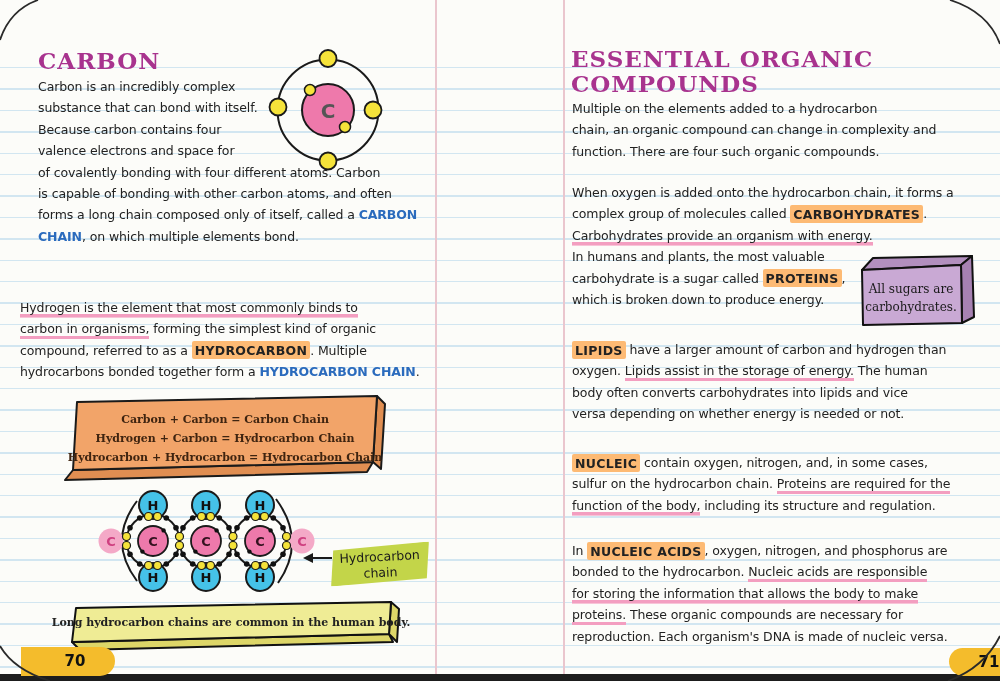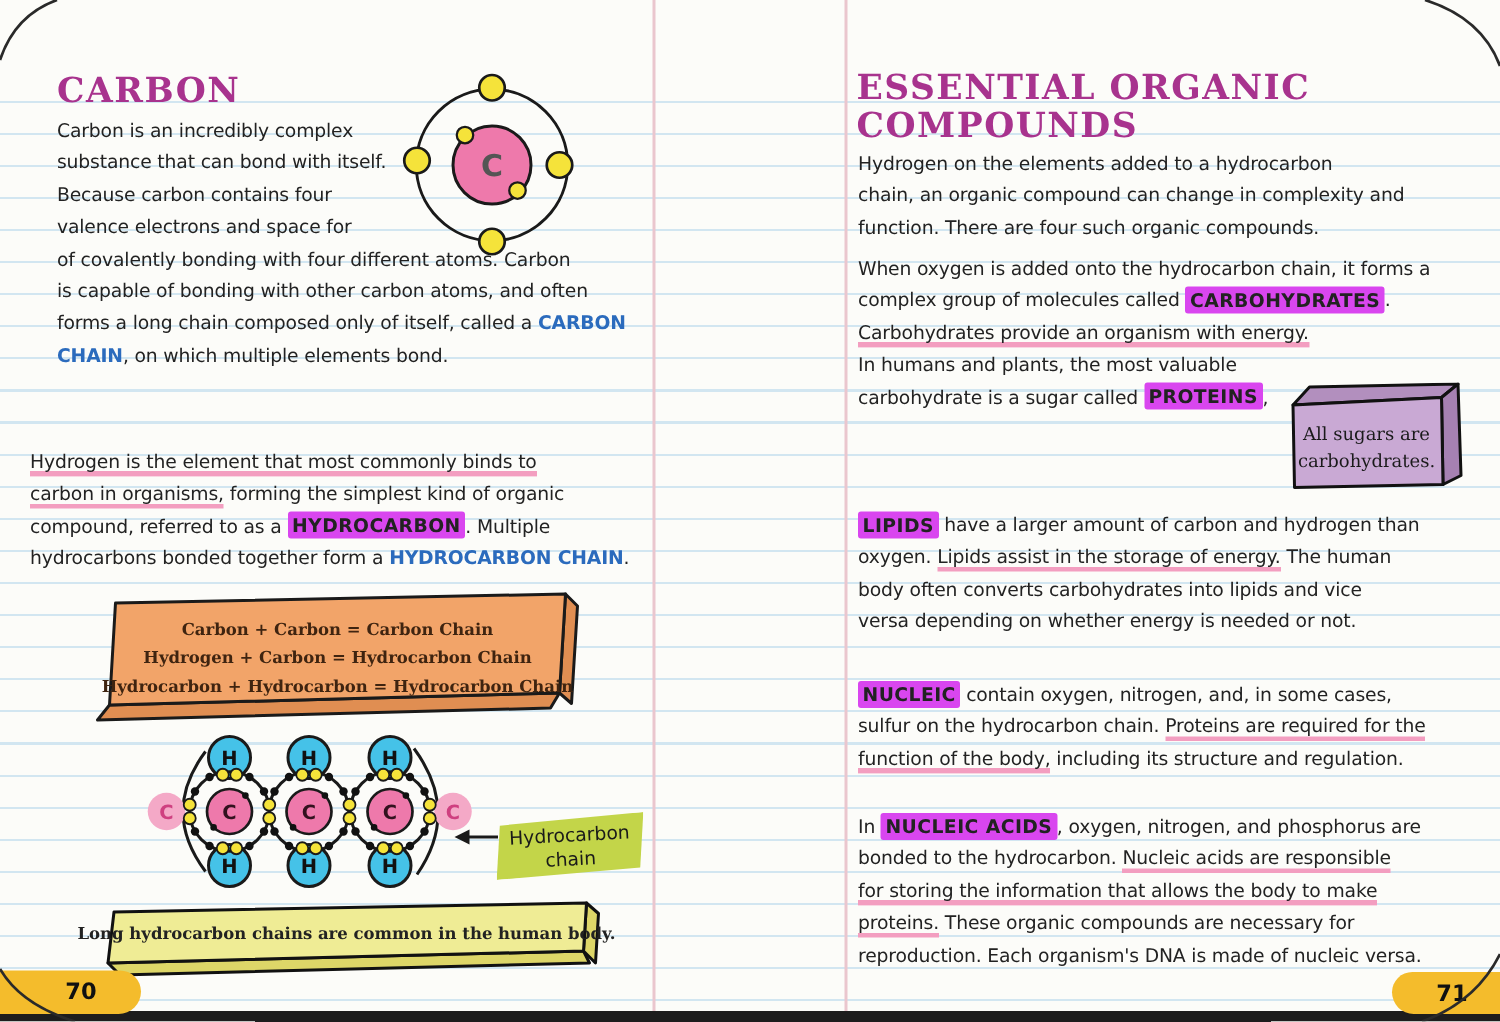--- a/index.html
+++ b/index.html
@@ -17,38 +17,38 @@
   .bottom-strip{position:absolute;left:0;top:674px;width:1000px;height:7px;background:#1d1d1d;}
   .title{
     position:absolute;font-family:"DejaVu Serif",serif;font-weight:700;
     color:#a8338e;font-size:23px;letter-spacing:1px;line-height:25px;white-space:pre-line;
   }
   .para{
     position:absolute;font-size:12.5px;line-height:21.4px;color:#222;
     letter-spacing:-0.1px;white-space:nowrap;
   }
   .tline{height:21.4px;}
-  .para .hl{background:#d946ef;font-weight:bold;padding:1.5px 3px;border-radius:2px;letter-spacing:0.3px;}
+  .para .hl{background:#fdba74;font-weight:bold;padding:1.5px 3px;border-radius:2px;letter-spacing:0.3px;}
   .para .blue{color:#2b6bbd;font-weight:bold;}
   .para .ul{
     background-image:linear-gradient(#f39ec0,#f39ec0);
     background-repeat:no-repeat;background-position:0 100%;background-size:100% 3.6px;
     padding-bottom:3px;
   }
   .diagram{position:absolute;}
   .green-label{
     position:absolute;left:330px;top:544px;width:100px;height:40px;
     background:#c3d549;transform:rotate(-3deg);
     clip-path:polygon(4% 10%,100% 0,96% 92%,0 100%);
     color:#1a1a1a;font-size:12.5px;line-height:16px;text-align:center;padding-top:5px;
     box-sizing:border-box;
   }
   .page-tab{
     position:absolute;background:#f4bc2c;color:#111;
-    font-weight:bold;font-size:15px;line-height:28px;text-align:center;
+    font-weight:bold;font-size:15px;line-height:28px;text-align:center;margin-left:21px;
   }
   .page-tab.left{left:0;top:647px;width:94px;height:29px;border-radius:0 15px 16px 0;padding-left:14px;box-sizing:border-box;}
   .page-tab.right{left:928px;top:648px;width:90px;height:28px;border-radius:15px 0 0 16px;padding-right:10px;box-sizing:border-box;}
   .corner-arcs{position:absolute;left:0;top:0;z-index:50;pointer-events:none;}
   svg text{font-family:"DejaVu Sans",sans-serif;}
   svg text.serif{font-family:"DejaVu Serif",serif;}
 </style>
 </head>
 <body>
 
@@ -212,30 +212,31 @@
   <polygon points="26,10 341,4 339,36 22,44" fill="#efec95" stroke="#111" stroke-width="2" stroke-linejoin="round"></polygon>
   <text class="serif" x="181" y="28" font-size="11" font-weight="bold" fill="#222" text-anchor="middle">Long hydrocarbon chains are common in the human body.</text>
 </svg>
 
 <div class="page-tab left">70</div>
 
 <div class="title" style="left:571px;top:46px;">ESSENTIAL ORGANIC
 COMPOUNDS</div>
 
 <div class="para" style="left:572px;top:98px;">
-    <div class="tline"><span>Hydrogen on the elements added to a hydrocarbon</span></div>
+    <div class="tline"><span>Multiple on the elements added to a hydrocarbon</span></div>
     <div class="tline"><span>chain, an organic compound can change in complexity and</span></div>
     <div class="tline"><span>function. There are four such organic compounds.</span></div>
   </div>
-<div class="para" style="left:572px;top:168px;">
+<div class="para" style="left:572px;top:182px;">
     <div class="tline"><span>When oxygen is added onto the hydrocarbon chain, it forms a</span></div>
     <div class="tline"><span>complex group of molecules called </span><span class="hl">CARBOHYDRATES</span><span>.</span></div>
     <div class="tline"><span class="ul">Carbohydrates provide an organism with energy.</span></div>
     <div class="tline"><span>In humans and plants, the most valuable</span></div>
     <div class="tline"><span>carbohydrate is a sugar called </span><span class="hl">PROTEINS</span><span>,</span></div>
+    <div class="tline"><span>which is broken down to produce energy.</span></div>
   </div>
 <div class="para" style="left:572px;top:339px;">
     <div class="tline"><span class="hl">LIPIDS</span><span> have a larger amount of carbon and hydrogen than</span></div>
     <div class="tline"><span>oxygen. </span><span class="ul">Lipids assist in the storage of energy.</span><span> The human</span></div>
     <div class="tline"><span>body often converts carbohydrates into lipids and vice</span></div>
     <div class="tline"><span>versa depending on whether energy is needed or not.</span></div>
   </div>
 <div class="para" style="left:572px;top:452px;">
     <div class="tline"><span class="hl">NUCLEIC</span><span> contain oxygen, nitrogen, and, in some cases,</span></div>
     <div class="tline"><span>sulfur on the hydrocarbon chain. </span><span class="ul">Proteins are required for the</span></div>

